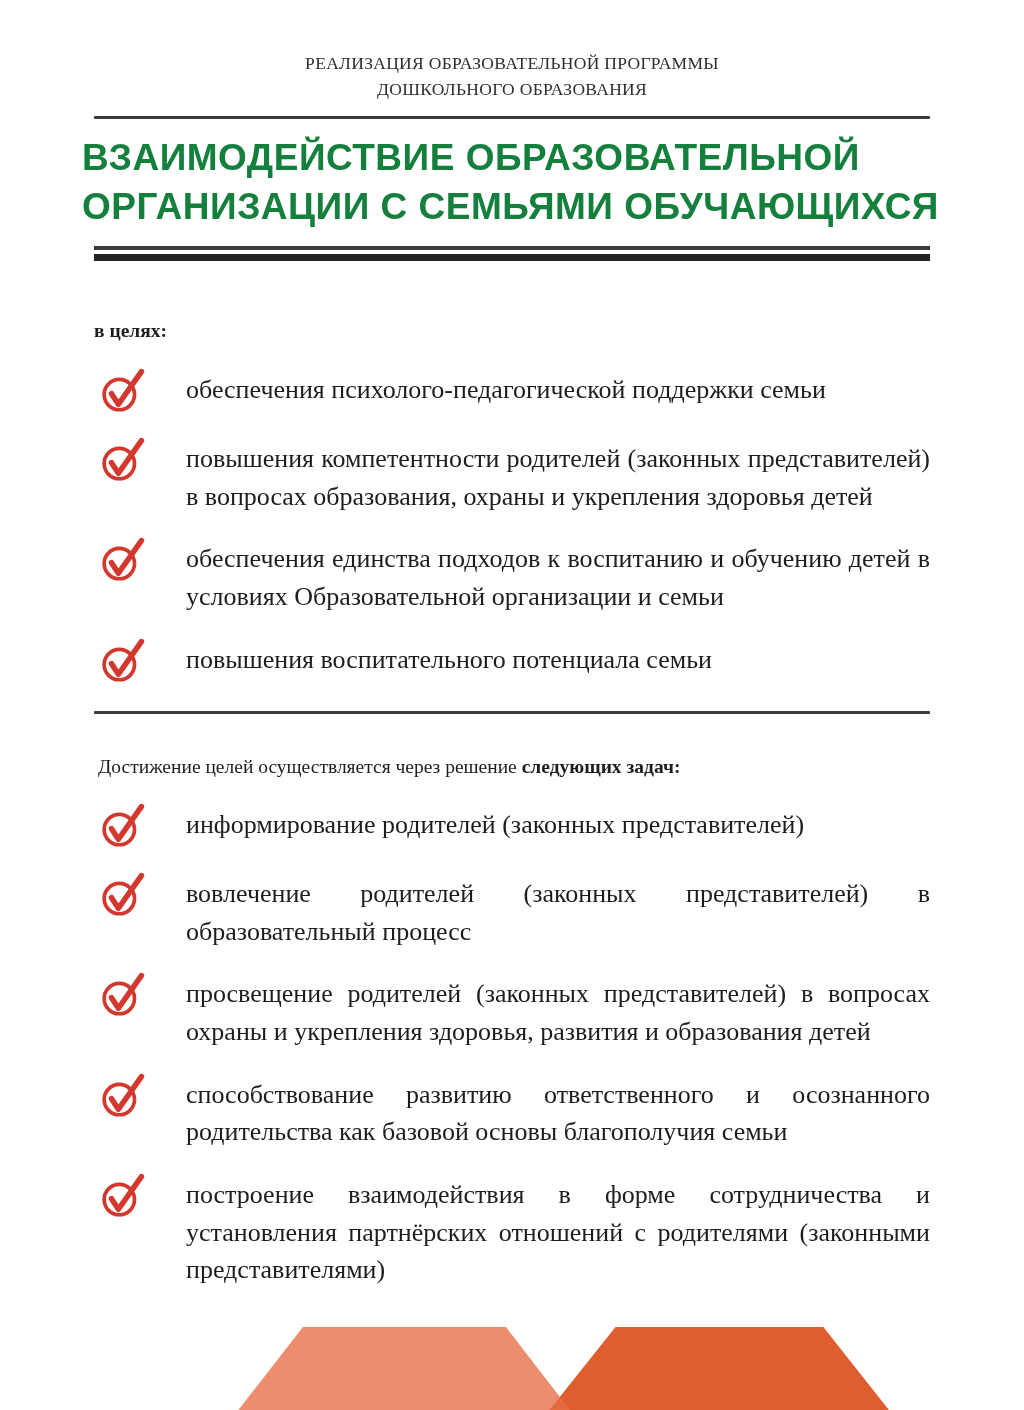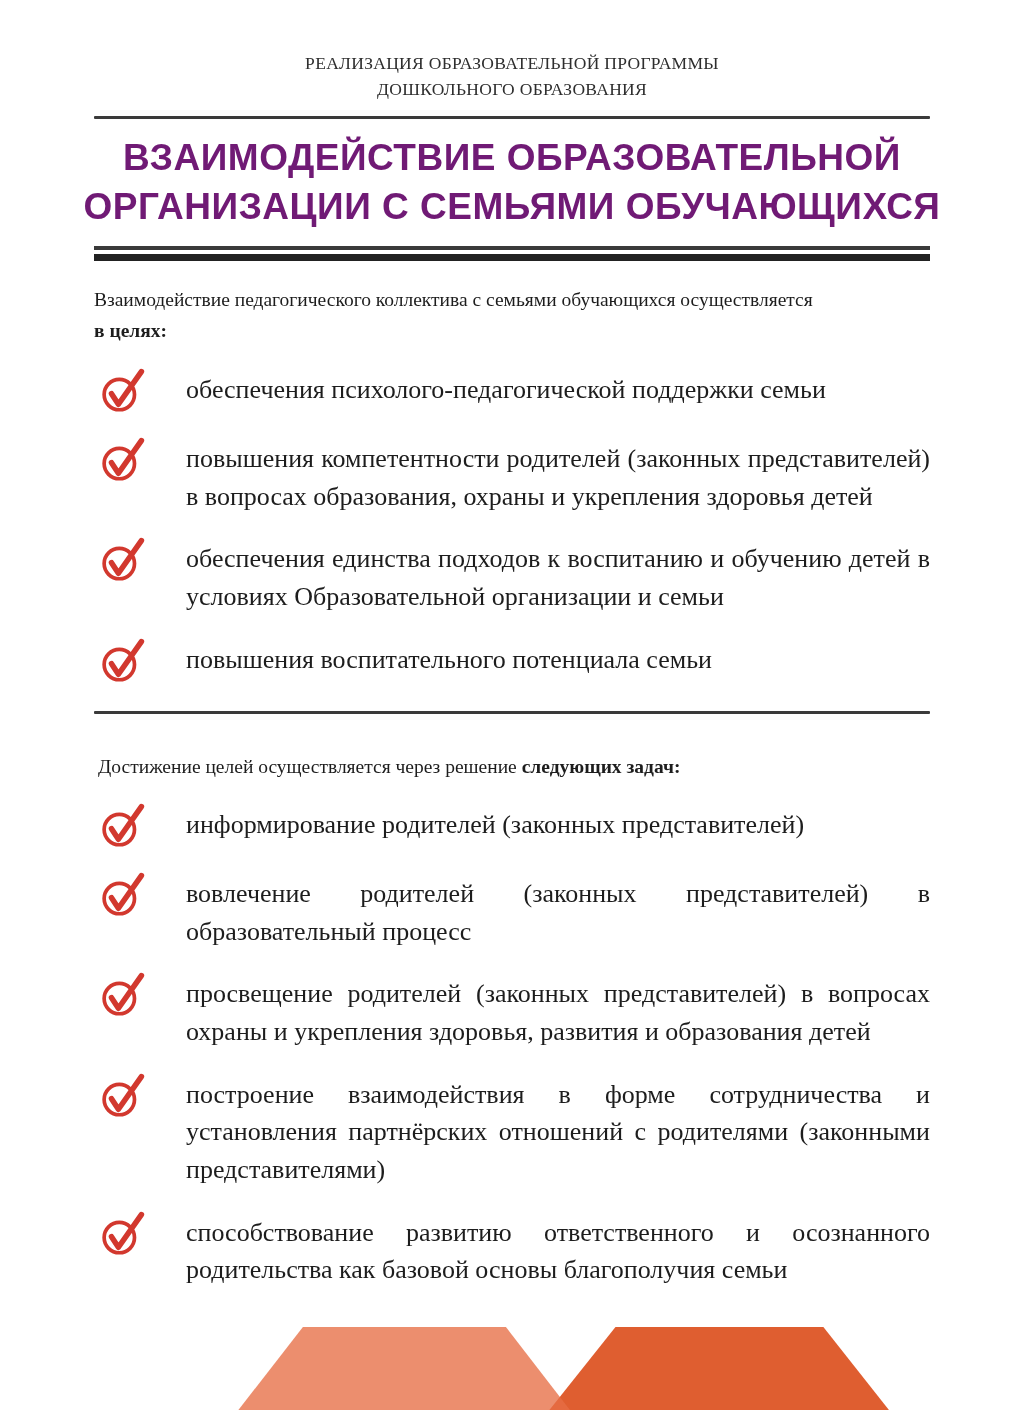--- a/index.html
+++ b/index.html
@@ -27,27 +27,27 @@
   .rule{width:836px;margin:0 auto;background:#3a3a3a;height:3px;border-radius:1px;}
   .rule-top{margin-top:13px;}
   .rule-mid{margin-top:26px;height:3px;}
   .double-rule{width:836px;margin:14px auto 0;}
   .double-rule .dr-a{height:4px;background:#3a3a3a;}
   .double-rule .dr-b{height:7px;background:#222222;margin-top:4px;}
   
   .title{
     margin:14px auto 4px;
     width:860px;
-    text-align:center;
+    text-align:left;
     font-family:"Liberation Sans", sans-serif;
     font-weight:bold;
     font-size:37px;
     line-height:1.35;
     letter-spacing:.5px;
-    color:#701a75;
+    color:#15803d;
   }
   
   .intro{
     width:836px;margin:24px auto 0;
     font-size:19.5px;line-height:1.55;text-align:justify;
   }
   .intro strong{font-weight:bold;}
   .intro2{width:828px;margin:38px auto 0 98px;font-size:19.5px;line-height:1.5;}
   
   .list{width:836px;margin:4px auto 0;}
@@ -91,21 +91,21 @@
 
   <div class="rule rule-top"></div>
 
   <h1 class="title"><span>ВЗАИМОДЕЙСТВИЕ ОБРАЗОВАТЕЛЬНОЙ</span><br><span>ОРГАНИЗАЦИИ С СЕМЬЯМИ ОБУЧАЮЩИХСЯ</span></h1>
 
   <div class="double-rule">
     <div class="dr-a"></div>
     <div class="dr-b"></div>
   </div>
 
-  <p class="intro"><span>Взаимодействие педагогического коллектива с семьями обучающихся осуществляется</span><br><strong>в целях:</strong></p>
+  <p class="intro"><br><strong>в целях:</strong></p>
 
   <div class="list">
 
     <div class="item">
       <span class="check">
         <svg viewBox="0 0 100 100" width="46" height="50">
           <circle cx="42" cy="60" r="33" fill="none" stroke="#D2382E" stroke-width="8"></circle>
           <path d="M25 58 L40 81 L90 10" fill="none" stroke="#D2382E" stroke-width="12" stroke-linecap="round" stroke-linejoin="round"></path>
         </svg>
       </span>
@@ -180,31 +180,31 @@
       <p class="item-text">просвещение родителей (законных представителей) в вопросах охраны и укрепления здоровья, развития и образования детей</p>
     </div>
 
     <div class="item">
       <span class="check">
         <svg viewBox="0 0 100 100" width="46" height="50">
           <circle cx="42" cy="60" r="33" fill="none" stroke="#D2382E" stroke-width="8"></circle>
           <path d="M25 58 L40 81 L90 10" fill="none" stroke="#D2382E" stroke-width="12" stroke-linecap="round" stroke-linejoin="round"></path>
         </svg>
       </span>
+      <p class="item-text">способствование развитию ответственного и осознанного родительства как базовой основы благополучия семьи</p>
+    </div>
+
+    <div class="item">
+      <span class="check">
+        <svg viewBox="0 0 100 100" width="46" height="50">
+          <circle cx="42" cy="60" r="33" fill="none" stroke="#D2382E" stroke-width="8"></circle>
+          <path d="M25 58 L40 81 L90 10" fill="none" stroke="#D2382E" stroke-width="12" stroke-linecap="round" stroke-linejoin="round"></path>
+        </svg>
+      </span>
       <p class="item-text">построение взаимодействия в форме сотрудничества и установления партнёрских отношений с родителями (законными представителями)</p>
-    </div>
-
-    <div class="item">
-      <span class="check">
-        <svg viewBox="0 0 100 100" width="46" height="50">
-          <circle cx="42" cy="60" r="33" fill="none" stroke="#D2382E" stroke-width="8"></circle>
-          <path d="M25 58 L40 81 L90 10" fill="none" stroke="#D2382E" stroke-width="12" stroke-linecap="round" stroke-linejoin="round"></path>
-        </svg>
-      </span>
-      <p class="item-text">способствование развитию ответственного и осознанного родительства как базовой основы благополучия семьи</p>
     </div>
 
   </div>
 
   <div class="hex-band">
     <div class="hex hexagon-shape hex-right">
       <div class="hex-label">СЕМЬЯ</div>
     </div>
     <div class="hex hexagon-shape hex-left">
       <div class="hex-label">

